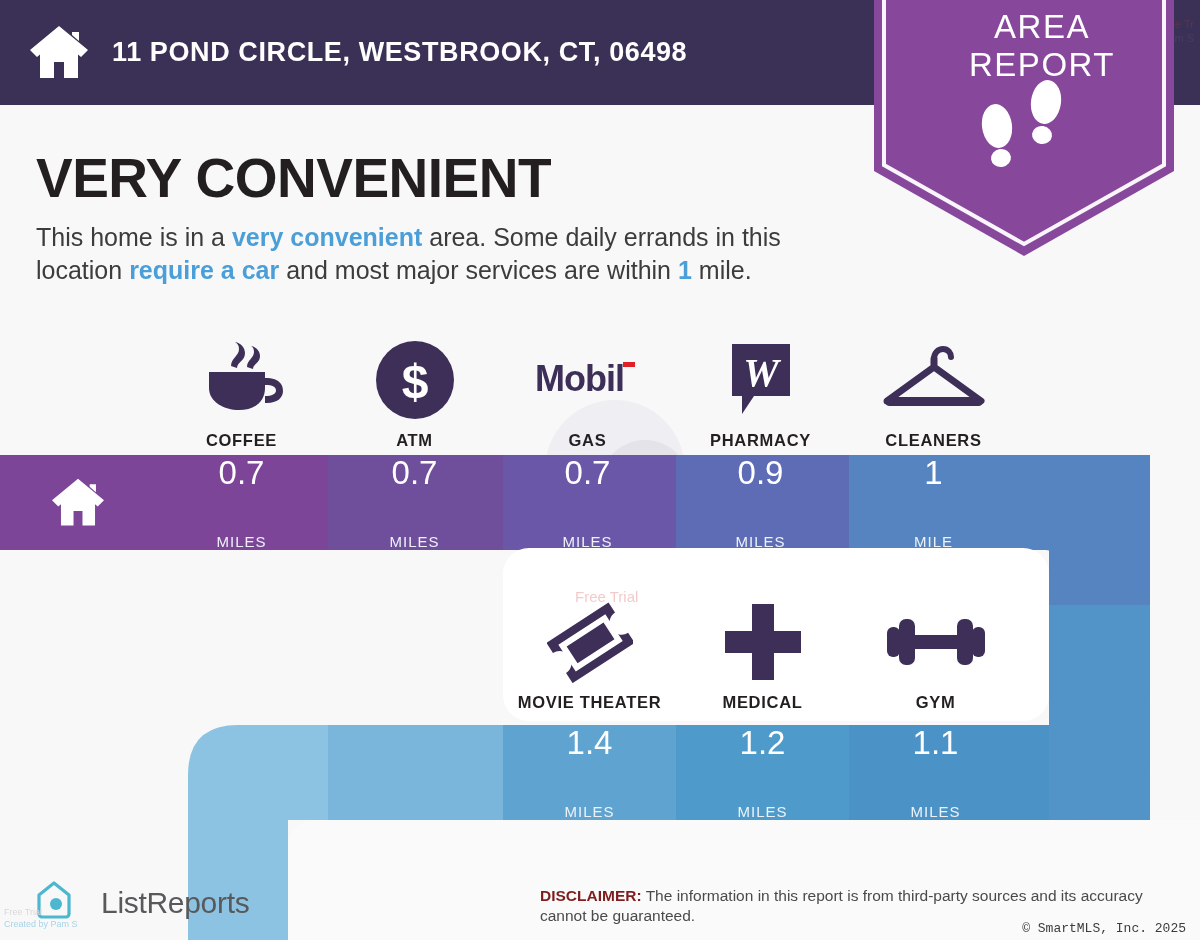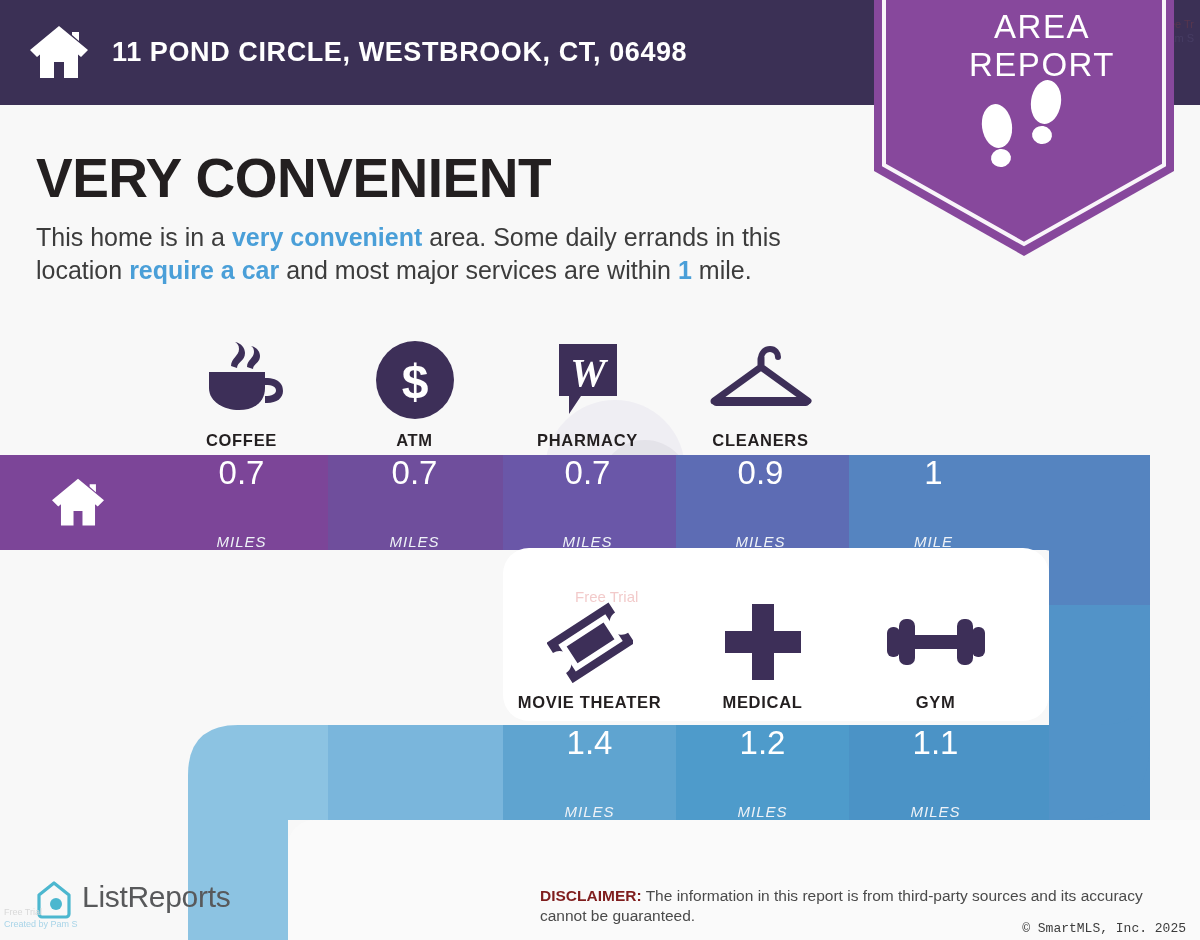--- a/index.html
+++ b/index.html
@@ -144,21 +144,21 @@
   .vcell {
     width: 173px;
     display: flex;
     flex-direction: column;
     align-items: center;
     justify-content: center;
     color: #ffffff;
     gap: 39px;
   }
   .vnum { font-size: 33px; line-height: 1; font-weight: 400; }
-  .vunit { font-size: 15px; letter-spacing: 1px; margin-top: 5px; color: #eef2f7; font-style: italic; }
+  .vunit { font-size: 15px; letter-spacing: 1px; margin-top: 5px; color: #eef2f7; }
 
   
   .whitecard {
     position: absolute;
     left: 503px; top: 548px;
     width: 546px; height: 173px;
     background: #ffffff;
     border-radius: 26px;
     z-index: 2;
   }
@@ -168,22 +168,23 @@
     width: 912px; height: 120px;
     background: #fafafa;
     border-radius: 26px 0 0 0;
     z-index: 2;
   }
 
   
   .lr-logo {
     position: absolute;
     left: 36px; top: 880px;
-    display: flex; align-items: flex-start;
+    display: flex; align-items: flex-end;
     z-index: 5;
+    gap: 19px;
   }
   .lr-name {
     margin-left: 10px;
     font-size: 30px;
     color: #58595b;
     letter-spacing: -0.3px;
   }
   .wm-footer {
     position: absolute;
     left: 4px; top: 907px;
@@ -322,20 +323,29 @@
   <div class="icell">
     <div class="iglyph">
       <svg width="78" height="78" viewBox="0 0 78 78">
         <circle cx="39" cy="39" r="39" fill="#3d2f58"></circle>
         <text x="39" y="57" font-family="Liberation Sans, sans-serif" font-size="48" font-weight="bold" fill="#ffffff" text-anchor="middle">$</text>
       </svg>
     </div>
     <div class="ilabel">ATM</div>
   </div>
 
+  <div class="icell">
+    <div class="iglyph">
+      <svg width="106" height="44" viewBox="0 0 106 44">
+        <text x="0" y="33" font-family="Liberation Sans, sans-serif" font-size="36" font-weight="bold" fill="#3d2f58" letter-spacing="-1">Mobil</text>
+        <rect x="88" y="4" width="12" height="5" fill="#e01f26"></rect>
+      </svg>
+    </div>
+    <div class="ilabel">GAS</div>
+  </div>
 
   <div class="icell">
     <div class="iglyph">
       <svg width="66" height="76" viewBox="0 0 66 76">
         <path d="M4 2 H62 V54 H26 L14 72 V54 H4 Z" fill="#3d2f58"></path>
         <text x="33" y="44" font-family="Liberation Serif, serif" font-size="40" font-style="italic" font-weight="bold" fill="#ffffff" text-anchor="middle">W</text>
       </svg>
     </div>
     <div class="ilabel">PHARMACY</div>
   </div>

